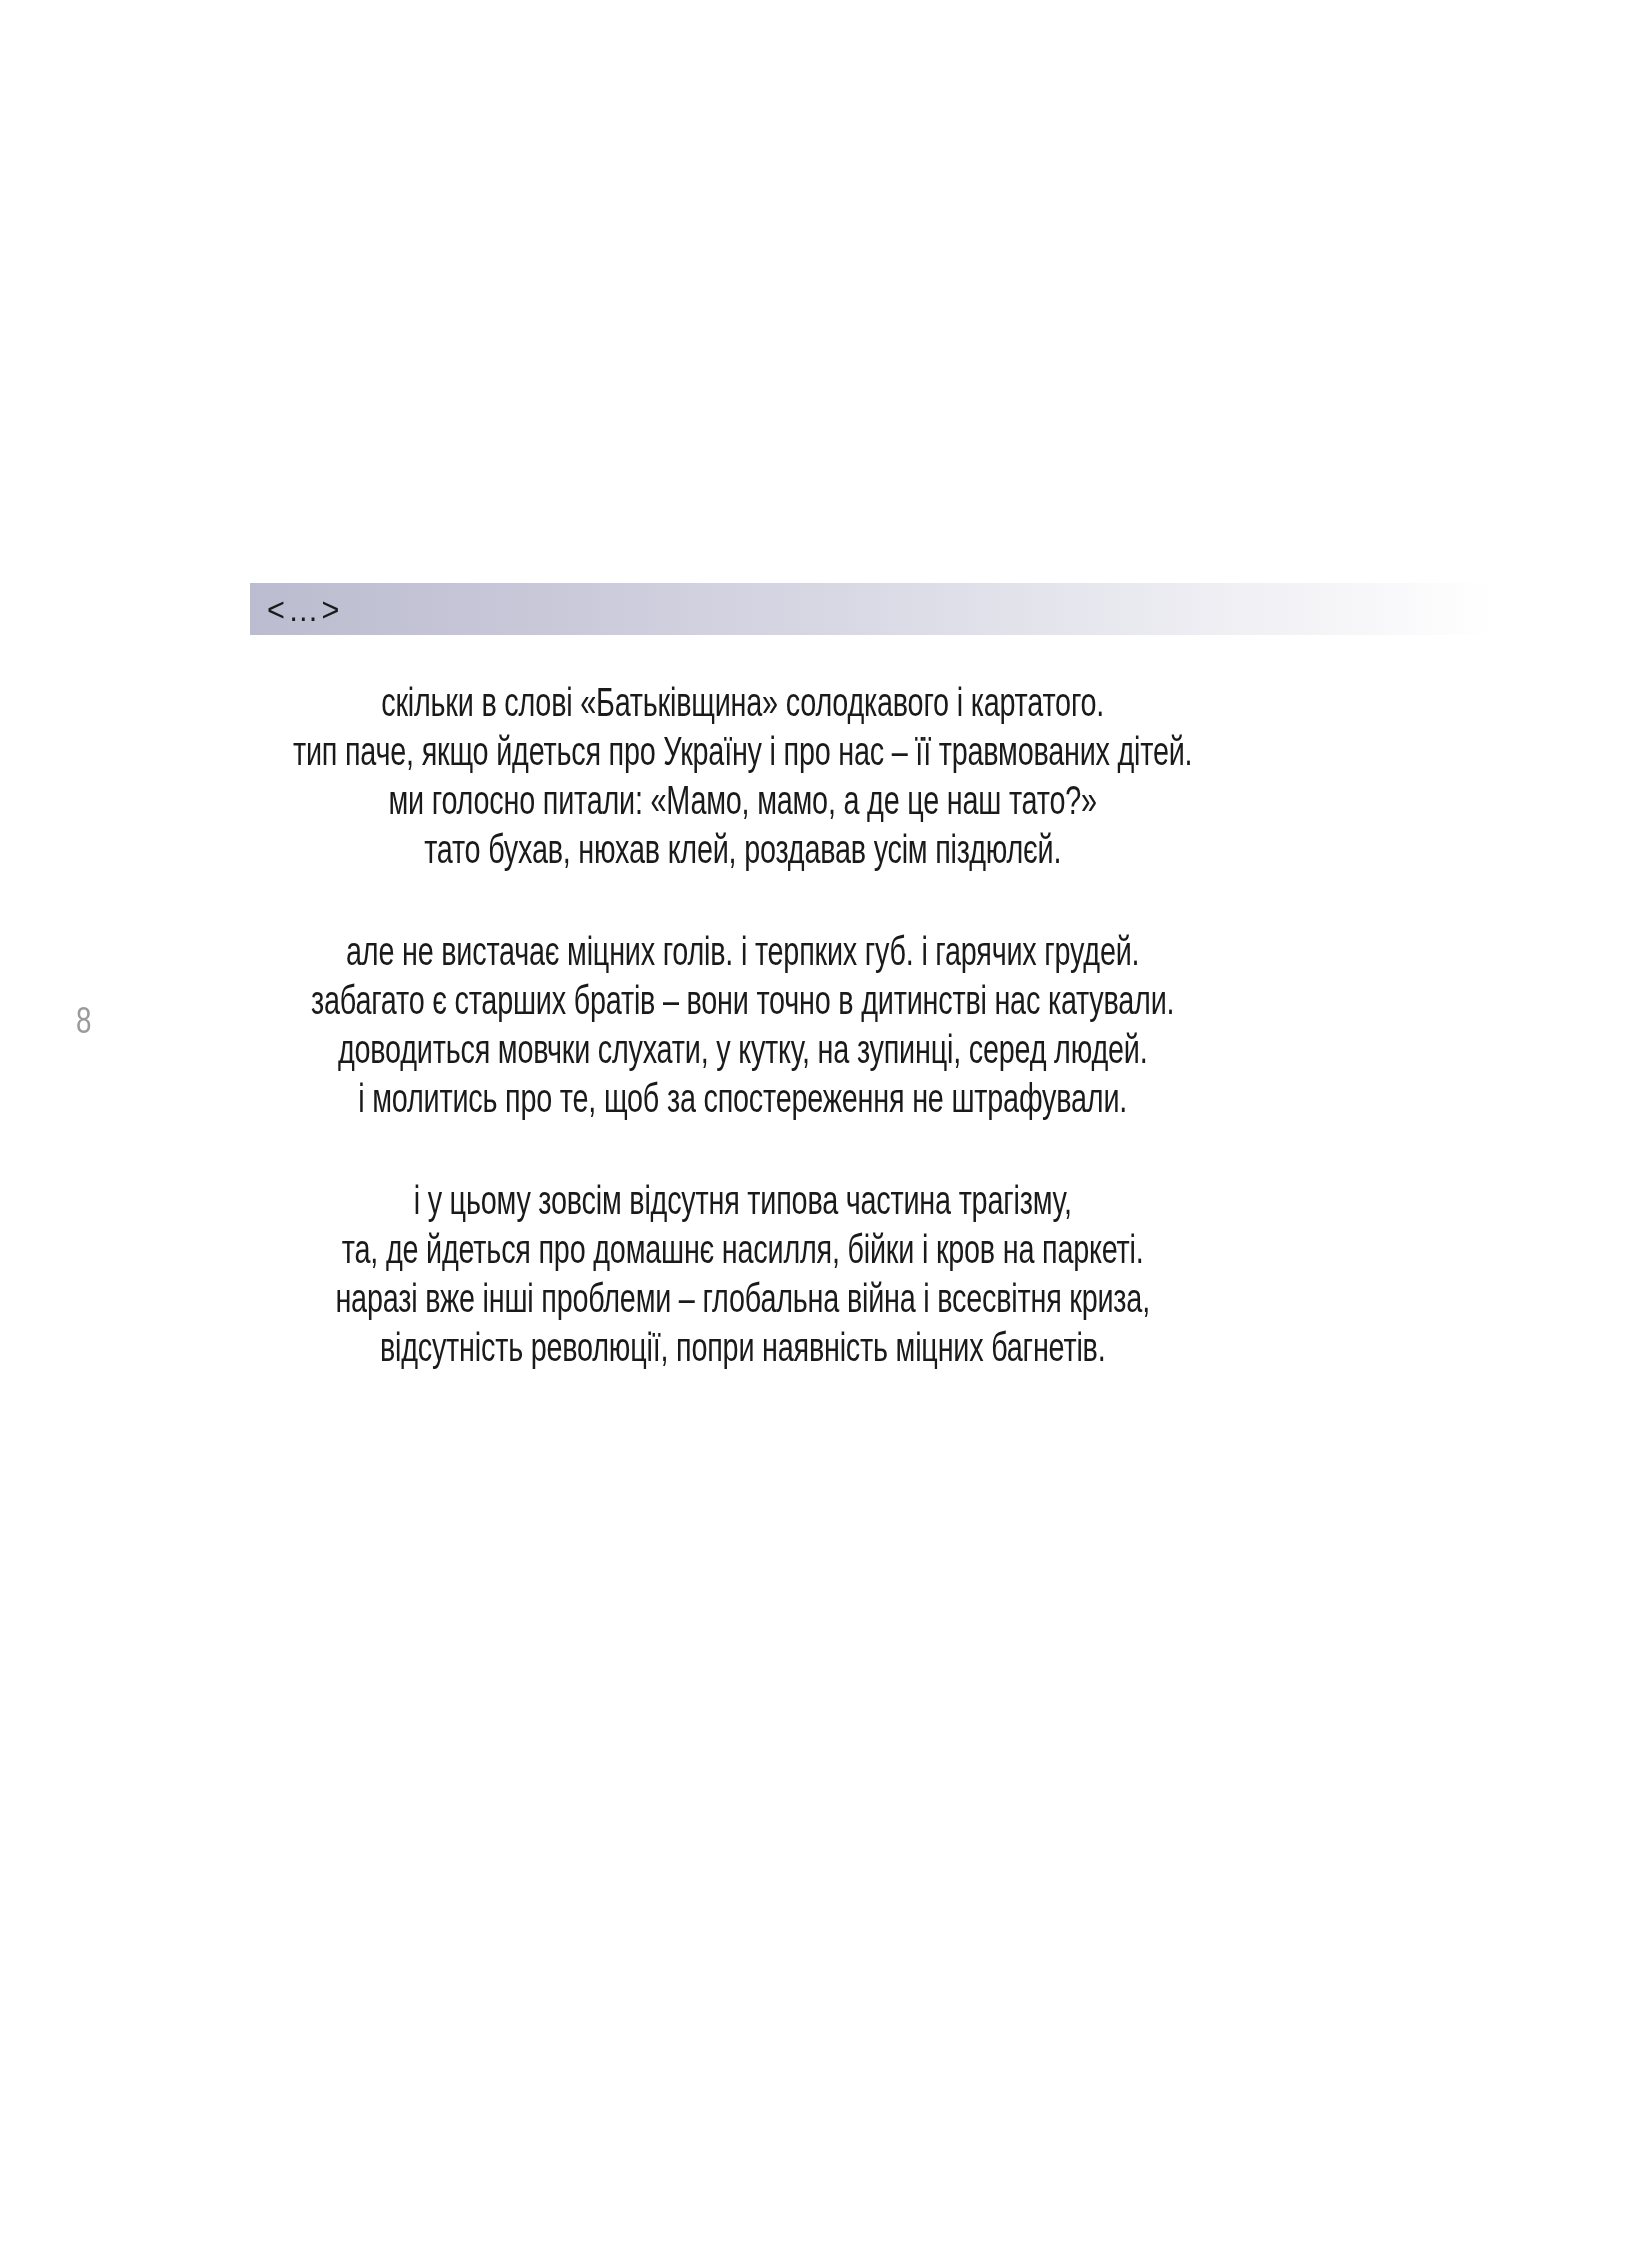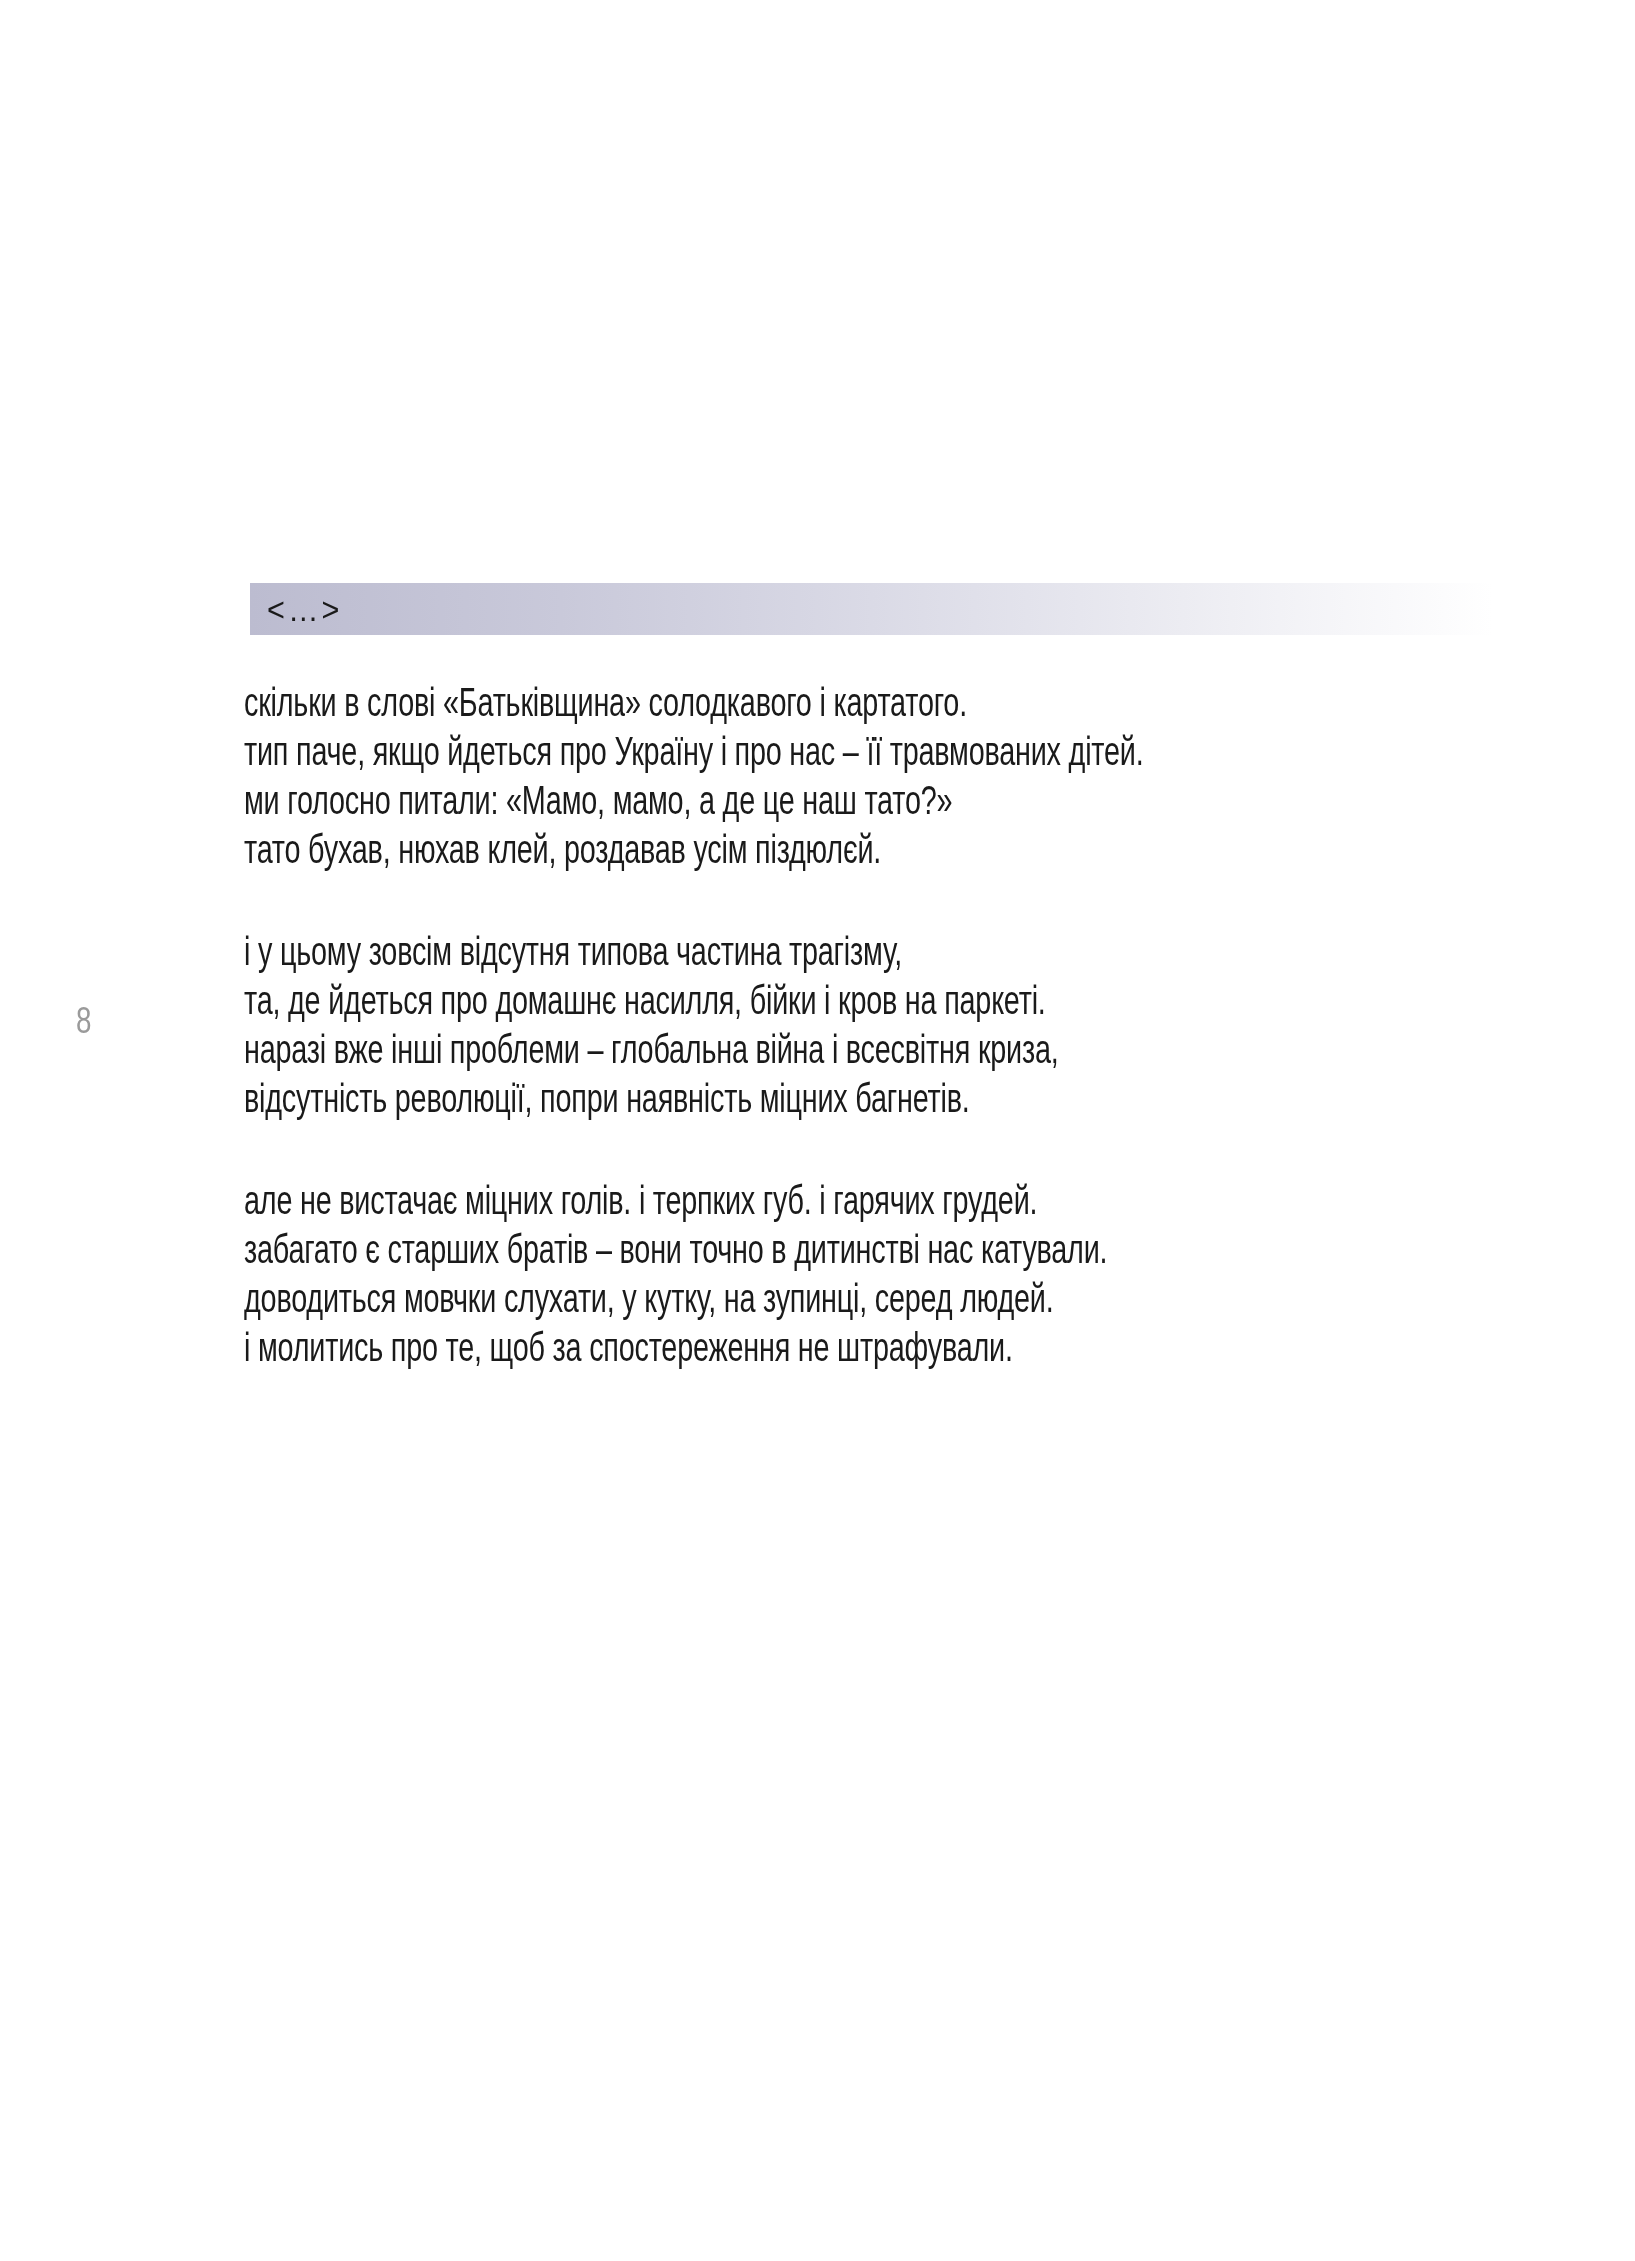--- a/index.html
+++ b/index.html
@@ -39,23 +39,24 @@
       left: 76px;
       top: 1002px;
       font-size: 37px;
       color: #9a9a9a;
       line-height: 1;
       transform: scaleX(0.75);
       transform-origin: left center;
     }
     .poem {
       position: absolute;
-      left: 244px;
+      left: 252px;
       top: 678px;
       width: 1363px;
+      text-align: center;
     }
     .stanza {
       margin-bottom: 53px;
     }
     .line {
       display: block;
       font-size: 40px;
       line-height: 49px;
       white-space: nowrap;
       transform: scaleX(0.72);
@@ -73,25 +74,25 @@
 <div class="page-number">8</div>
 
 <div class="poem">
   <div class="stanza">
     <span class="line">скільки в слові «Батьківщина» солодкавого і картатого.</span>
     <span class="line">тип паче, якщо йдеться про Україну і про нас – її травмованих дітей.</span>
     <span class="line">ми голосно питали: «Мамо, мамо, а де це наш тато?»</span>
     <span class="line">тато бухав, нюхав клей, роздавав усім піздюлєй.</span>
   </div>
   <div class="stanza">
+    <span class="line">але не вистачає міцних голів. і терпких губ. і гарячих грудей.</span>
+    <span class="line">забагато є старших братів – вони точно в дитинстві нас катували.</span>
+    <span class="line">доводиться мовчки слухати, у кутку, на зупинці, серед людей.</span>
+    <span class="line">і молитись про те, щоб за спостереження не штрафували.</span>
+  </div>
+  <div class="stanza">
     <span class="line">і у цьому зовсім відсутня типова частина трагізму,</span>
     <span class="line">та, де йдеться про домашнє насилля, бійки і кров на паркеті.</span>
     <span class="line">наразі вже інші проблеми – глобальна війна і всесвітня криза,</span>
     <span class="line">відсутність революції, попри наявність міцних багнетів.</span>
   </div>
-  <div class="stanza">
-    <span class="line">але не вистачає міцних голів. і терпких губ. і гарячих грудей.</span>
-    <span class="line">забагато є старших братів – вони точно в дитинстві нас катували.</span>
-    <span class="line">доводиться мовчки слухати, у кутку, на зупинці, серед людей.</span>
-    <span class="line">і молитись про те, щоб за спостереження не штрафували.</span>
-  </div>
 </div>
 
 
 </body></html>

